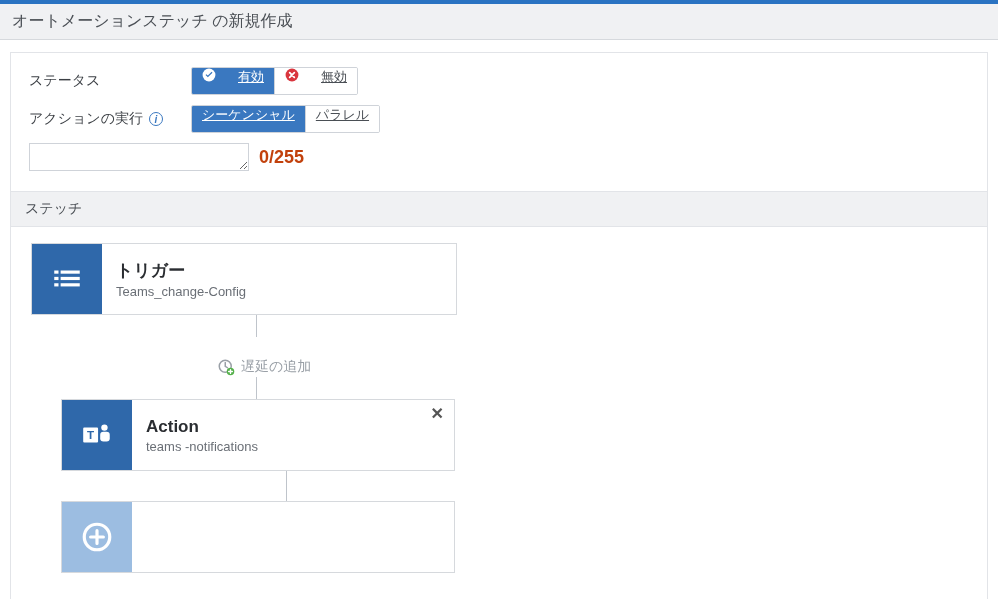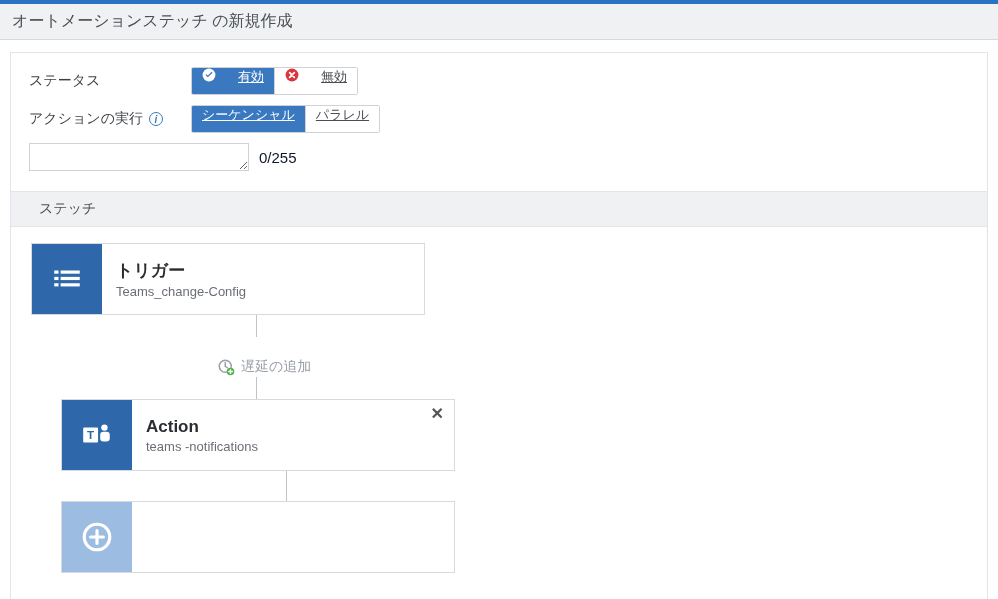--- a/index.html
+++ b/index.html
@@ -41,21 +41,21 @@
     font-size: 14px;
     color: #333;
   }
   textarea.desc {
     width: 220px; height: 28px;
     border: 1px solid #cfd3d9;
     padding: 2px 6px;
     font-size: 13px;
     resize: both;
   }
-  .counter { font-size: 15px; color: #0f172a; margin-left: 4px; }
+  .counter { font-size: 18px; color: #c2410c; margin-left: 4px; font-weight: bold; }
 
   .seg {
     display: inline-flex;
     border: 1px solid #cfd3d9;
     border-radius: 2px;
     overflow: hidden;
     height: 28px;
   }
   .seg .seg-btn {
     display: inline-flex;
@@ -77,29 +77,29 @@
     display: inline-flex; align-items: center; justify-content: center;
     border: 1.5px solid #3a78c0; border-radius: 50%;
     color: #3a78c0; font-size: 10px; font-weight: bold;
     font-style: italic;
   }
 
   .section-hdr {
     background: #f0f1f3;
     border-top: 1px solid #e2e4e8;
     border-bottom: 1px solid #e2e4e8;
-    padding: 8px 28px;
+    padding: 8px 14px;
     font-size: 14px;
     color: #4a4f55;
   }
 
   .stitch-area { padding: 16px 20px 60px 20px; }
 
   .card {
-    width: 394px;
+    width: 426px;
     display: flex;
     border: 1px solid #d6d9dd;
     background: #fff;
     position: relative;
   }
   .card .tile {
     width: 70px; height: 70px;
     display: flex; align-items: center; justify-content: center;
     flex-shrink: 0;
   }

